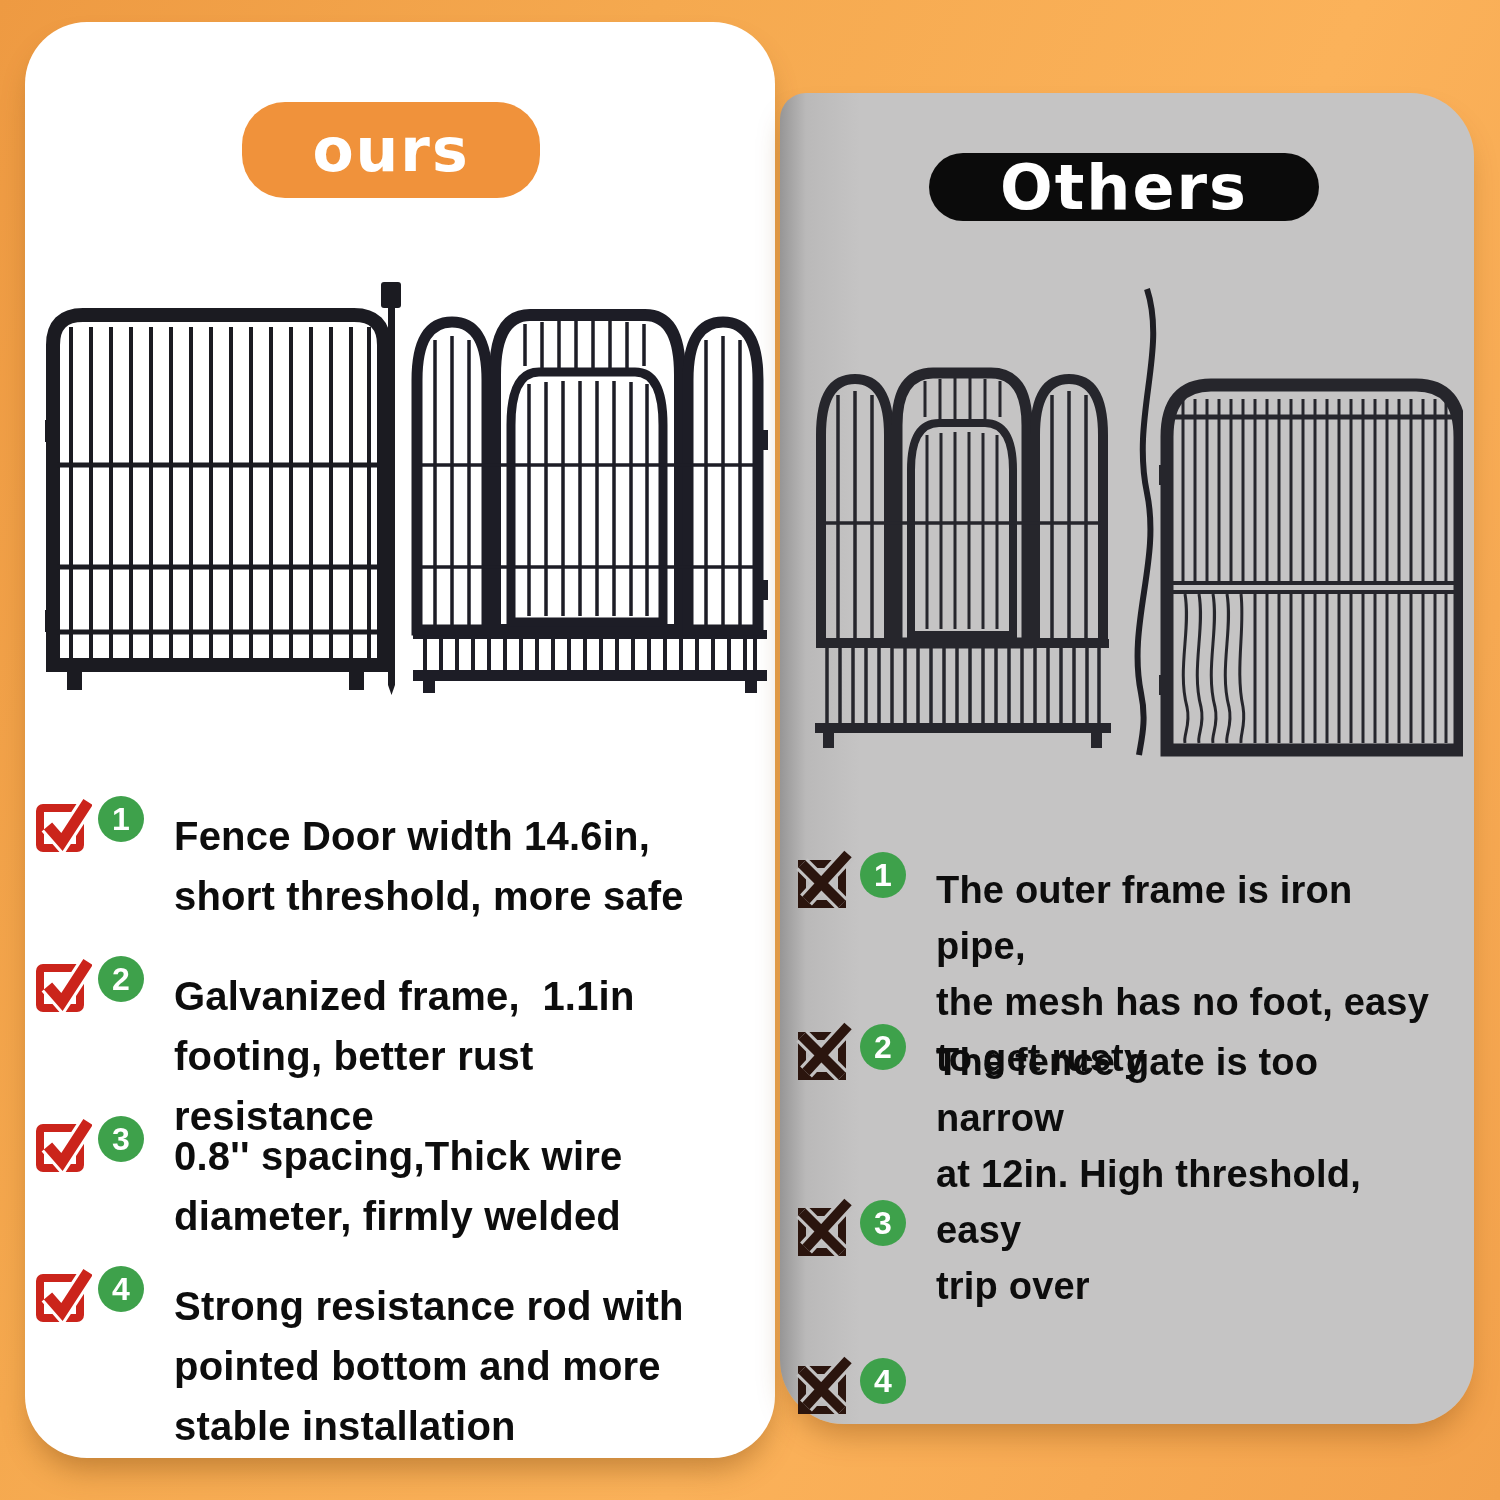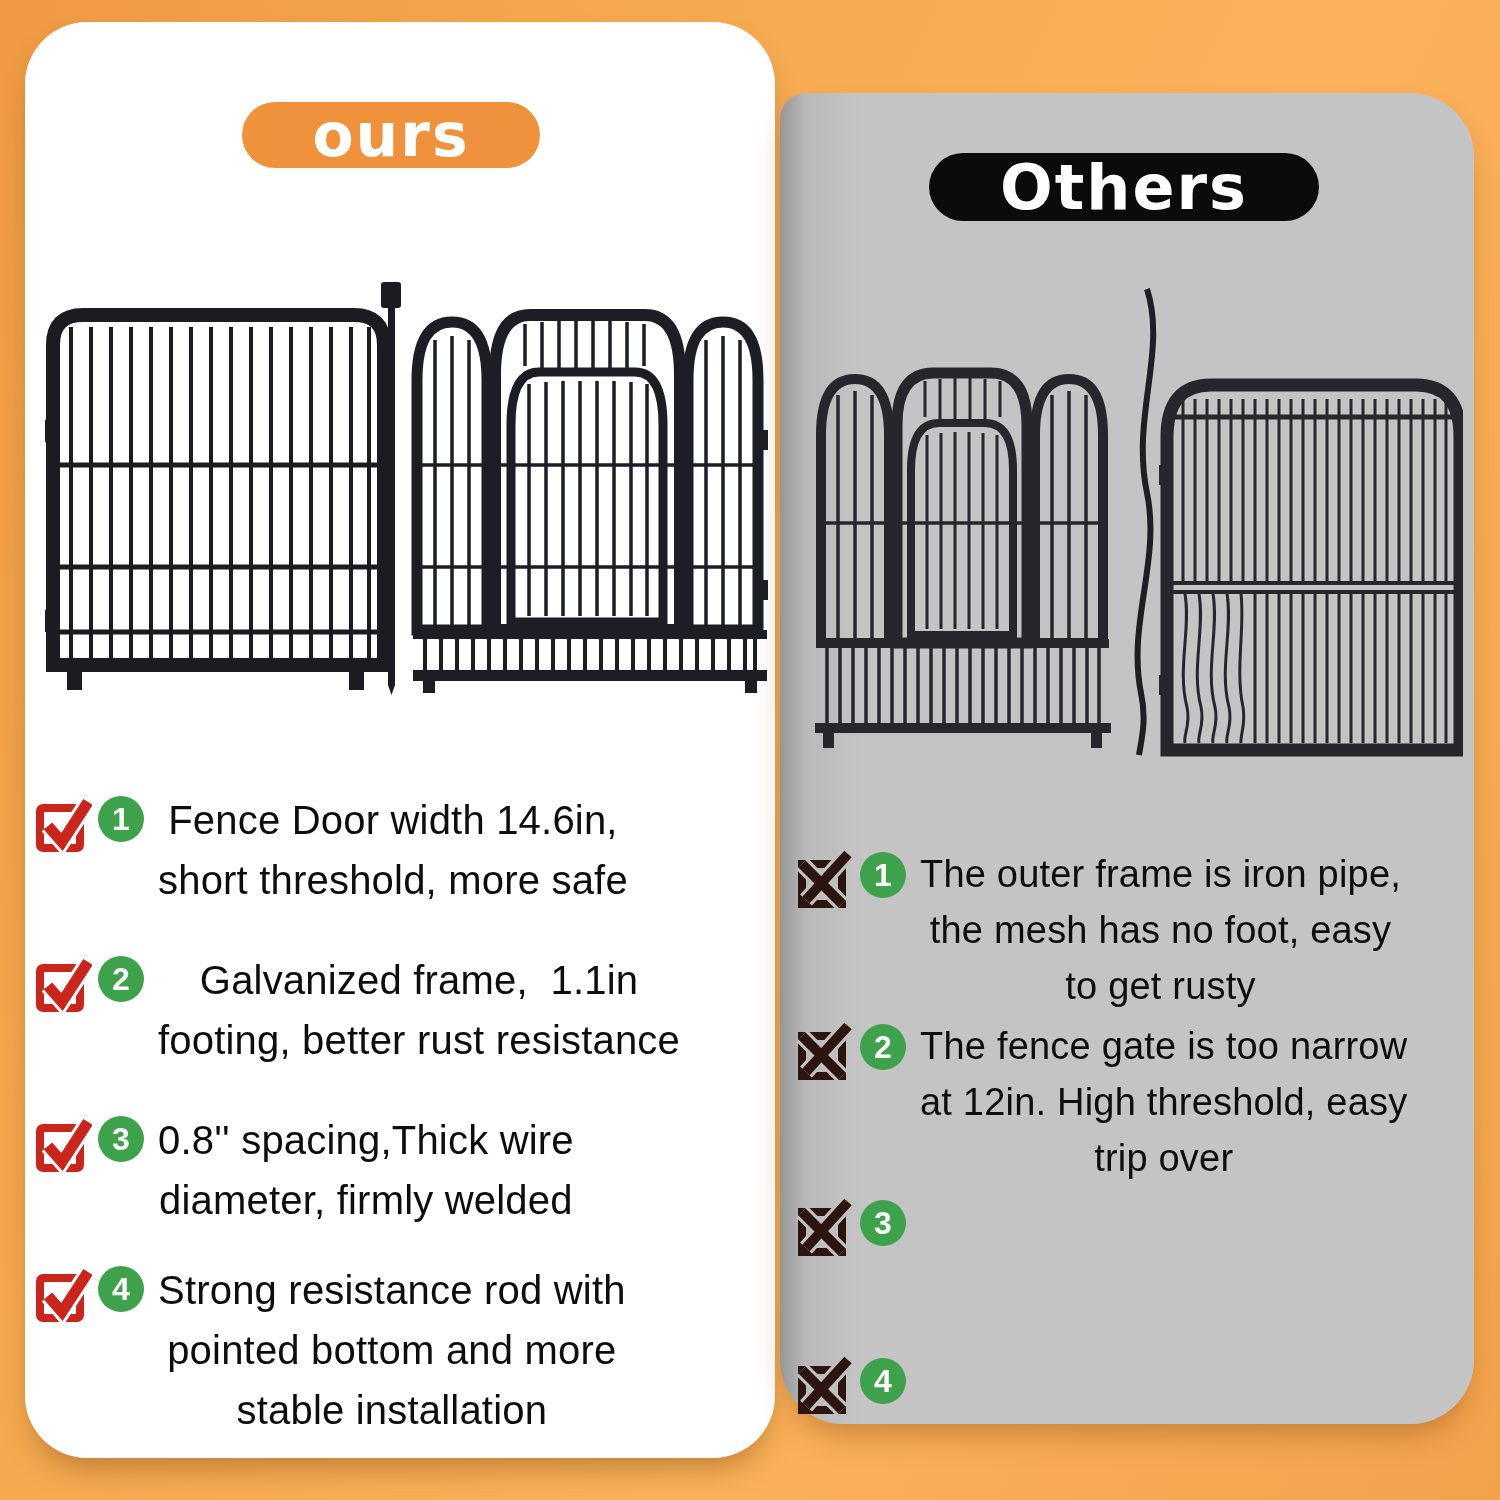--- a/index.html
+++ b/index.html
@@ -16,36 +16,36 @@
   .panel-others{
     left:780px;top:93px;width:694px;height:1331px;
     background:linear-gradient(90deg,#979696 0px,#BAB9B9 26px,#C5C4C4 80px);
     border-radius:26px 64px 64px 64px;
     box-shadow:0 18px 30px -8px rgba(125,70,15,.4);
   }
   .badge{
     position:absolute;display:flex;align-items:center;justify-content:center;
     color:#FFFFFF;font-weight:bold;font-family:"DejaVu Sans",sans-serif;
   }
-  .badge-ours{left:242px;top:102px;width:298px;height:66px;border-radius:43px;background:#F0923B;font-size:60px;letter-spacing:2px;}
+  .badge-ours{left:242px;top:102px;width:298px;height:96px;border-radius:43px;background:#F0923B;font-size:60px;letter-spacing:2px;}
   .badge-others{left:929px;top:153px;width:390px;height:68px;border-radius:43px;background:#0B0B0B;font-size:62px;letter-spacing:2px;}
   .fence{position:absolute;}
   .fence-ours{left:45px;top:280px;}
   .fence-others{left:815px;top:285px;}
   .point{position:absolute;display:flex;align-items:flex-start;}
   .points-ours-item{left:34px;width:716px;}
   .points-others-item{left:796px;width:672px;}
   .marker{flex:0 0 auto;margin-right:6px;}
   .num{
     flex:0 0 auto;display:flex;align-items:center;justify-content:center;
     width:46px;height:46px;border-radius:50%;background:#3EA14B;color:#fff;
     font-weight:bold;font-size:32px;margin:6px 14px 0 0;
   }
   .point-text{
-    margin:0;white-space:pre-wrap;color:#0D0D0D;font-weight:normal;letter-spacing:0.2px;text-align:center;
+    margin:16px;white-space:pre-wrap;color:#0D0D0D;font-weight:bold;letter-spacing:0.2px;
   }
   .pt-ours{font-size:40px;line-height:60px;}
   .pt-others{font-size:38px;line-height:56px;}
 </style>
 </head>
 <body>
 
 <div class="canvas">
 
   <div class="panel panel-ours"></div>

